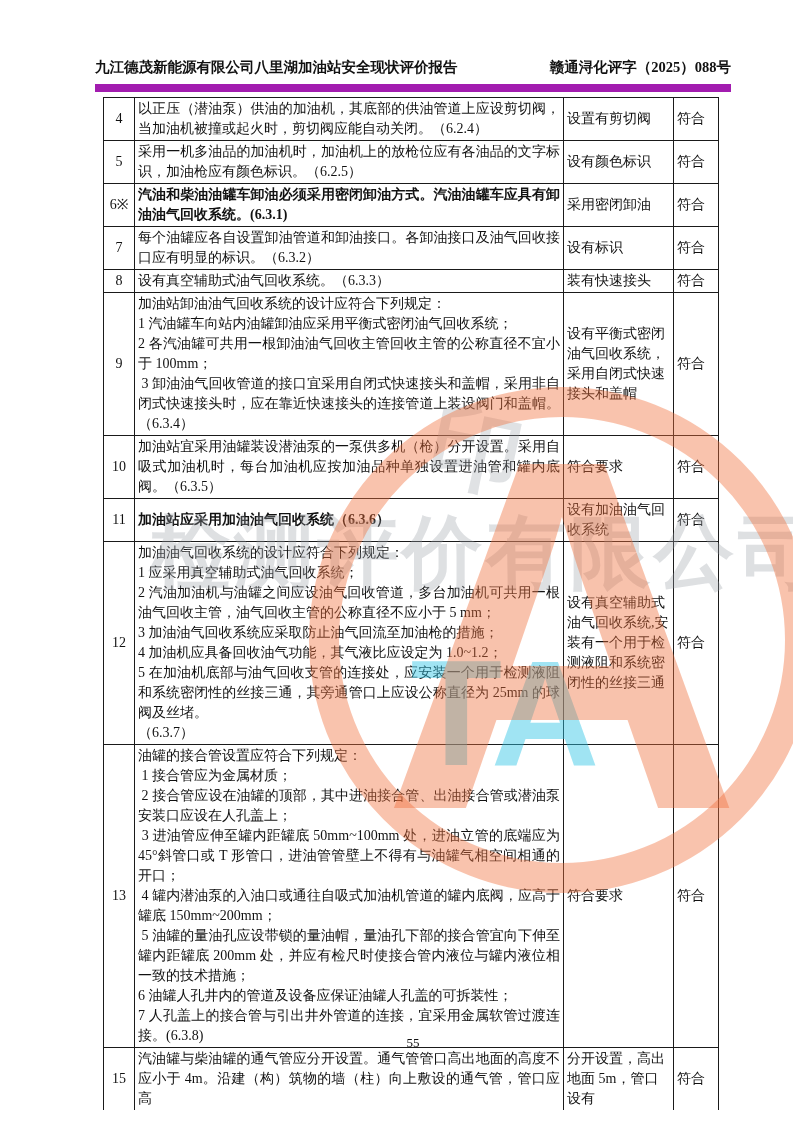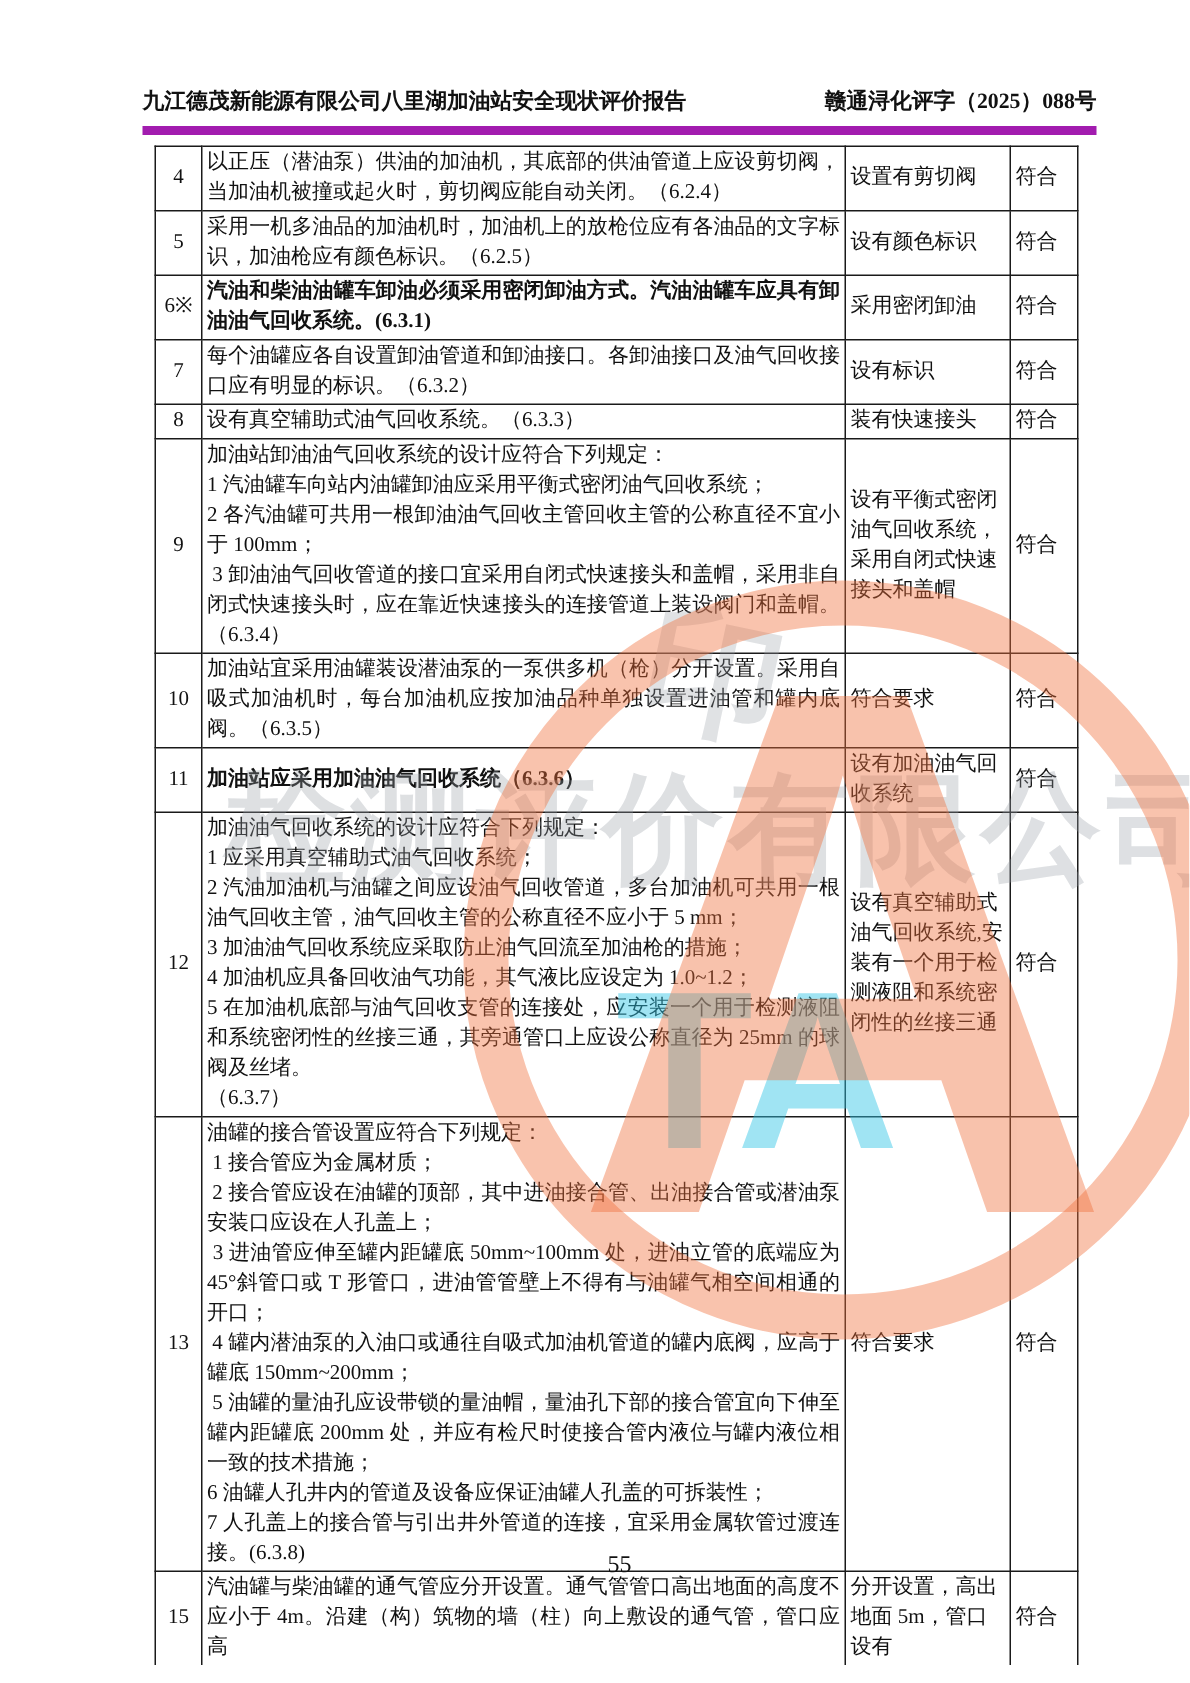--- a/index.html
+++ b/index.html
@@ -4,42 +4,42 @@
 <style>
   html,body{margin:0;padding:0;}
   body{
     width:793px;height:1122px;background:#ffffff;position:relative;overflow:hidden;
     font-family:"Liberation Serif","DejaVu Serif",serif;color:#111;
   }
   .page{position:absolute;inset:0;}
   .header{
     position:absolute;top:58px;left:95px;width:636px;
     display:flex;justify-content:space-between;align-items:flex-end;
-    border-bottom:6px solid #a21caf;padding-bottom:7px;
+    border-bottom:8px solid #a21caf;padding-bottom:7px;
     font-size:14.5px;font-weight:bold;white-space:nowrap;
   }
   .report-table{
     position:absolute;top:97px;left:103px;width:615px;
     border-collapse:collapse;table-layout:fixed;
   }
   .report-table td{
     border:1.5px solid #1a1a1a;
     font-size:14px;line-height:20px;
     padding:1px 3px;vertical-align:middle;
     word-break:break-all;
   }
   .report-table tr:last-child td{border-bottom:none;margin-left:16px;}
   td.col-no{text-align:center;padding:1px 0;}
   td.col-content{text-align:justify;text-justify:inter-ideograph;white-space:pre-wrap;}
   td.col-content.bold{font-weight:bold;}
   td.col-evaluation{}
   td.col-result{text-align:left;}
   .footer{
     position:absolute;top:1035px;left:95px;width:636px;
-    text-align:center;font-size:16px;
+    text-align:center;font-size:13px;
   }
   .watermark{
     position:absolute;inset:0;pointer-events:none;z-index:4;
   }
 </style>
 </head>
 <body>
 
 <div class="page">
 

